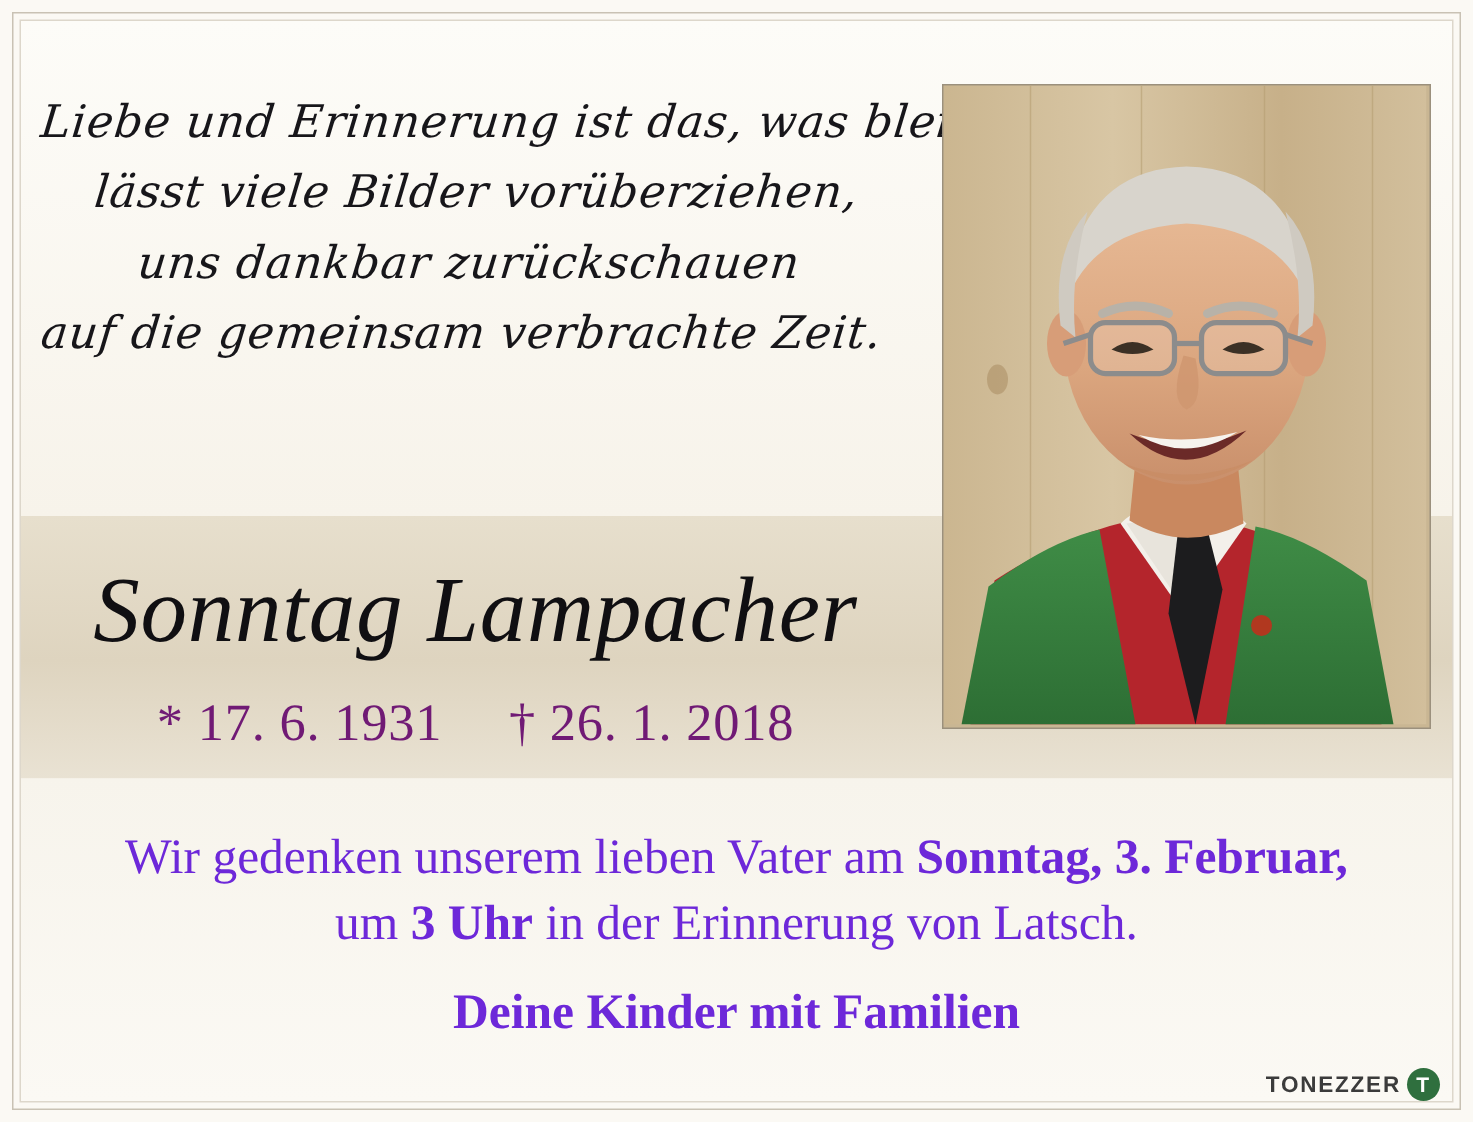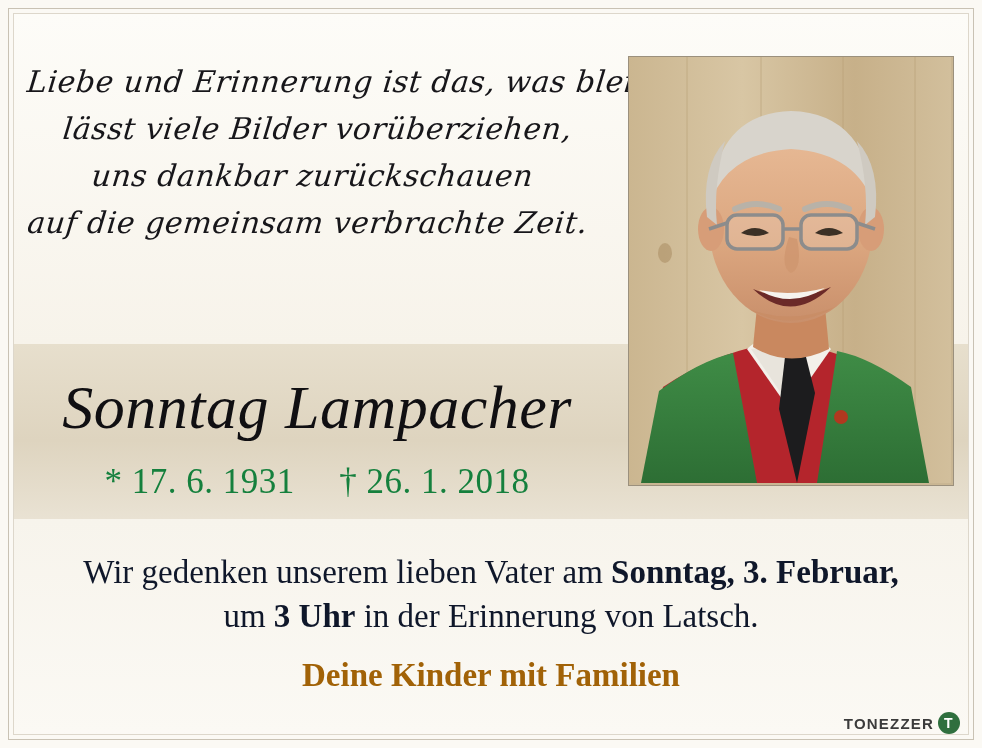--- a/index.html
+++ b/index.html
@@ -120,21 +120,21 @@
 
   
   #dates {
     position: absolute;
     left: 12px;
     top: 462px;
     width: 610px;
     text-align: center;
     font-family: "Liberation Serif", serif;
     font-size: 35px;
-    color: #15803d;
+    color: #701a75;
     letter-spacing: 0.5px;
     white-space: nowrap;
   }
   #dates .sep {
     display: inline-block;
     width: 26px;
   }
 
   
   #portrait {
@@ -152,34 +152,34 @@
   
   #message {
     position: absolute;
     left: 30px;
     top: 550px;
     width: 922px;
     text-align: center;
     font-family: "Liberation Serif", serif;
     font-size: 33px;
     line-height: 44px;
-    color: #0f172a;
+    color: #6d28d9;
   }
   #message b { font-weight: 700; }
 
   #closing {
     position: absolute;
     left: 30px;
     top: 657px;
     width: 922px;
     text-align: center;
     font-family: "Liberation Serif", serif;
     font-weight: 700;
     font-size: 33px;
-    color: #a16207;
+    color: #6d28d9;
   }
 
   
   #logo {
     position: absolute;
     right: 22px;
     bottom: 14px;
     display: flex;
     align-items: center;
     gap: 4px;

